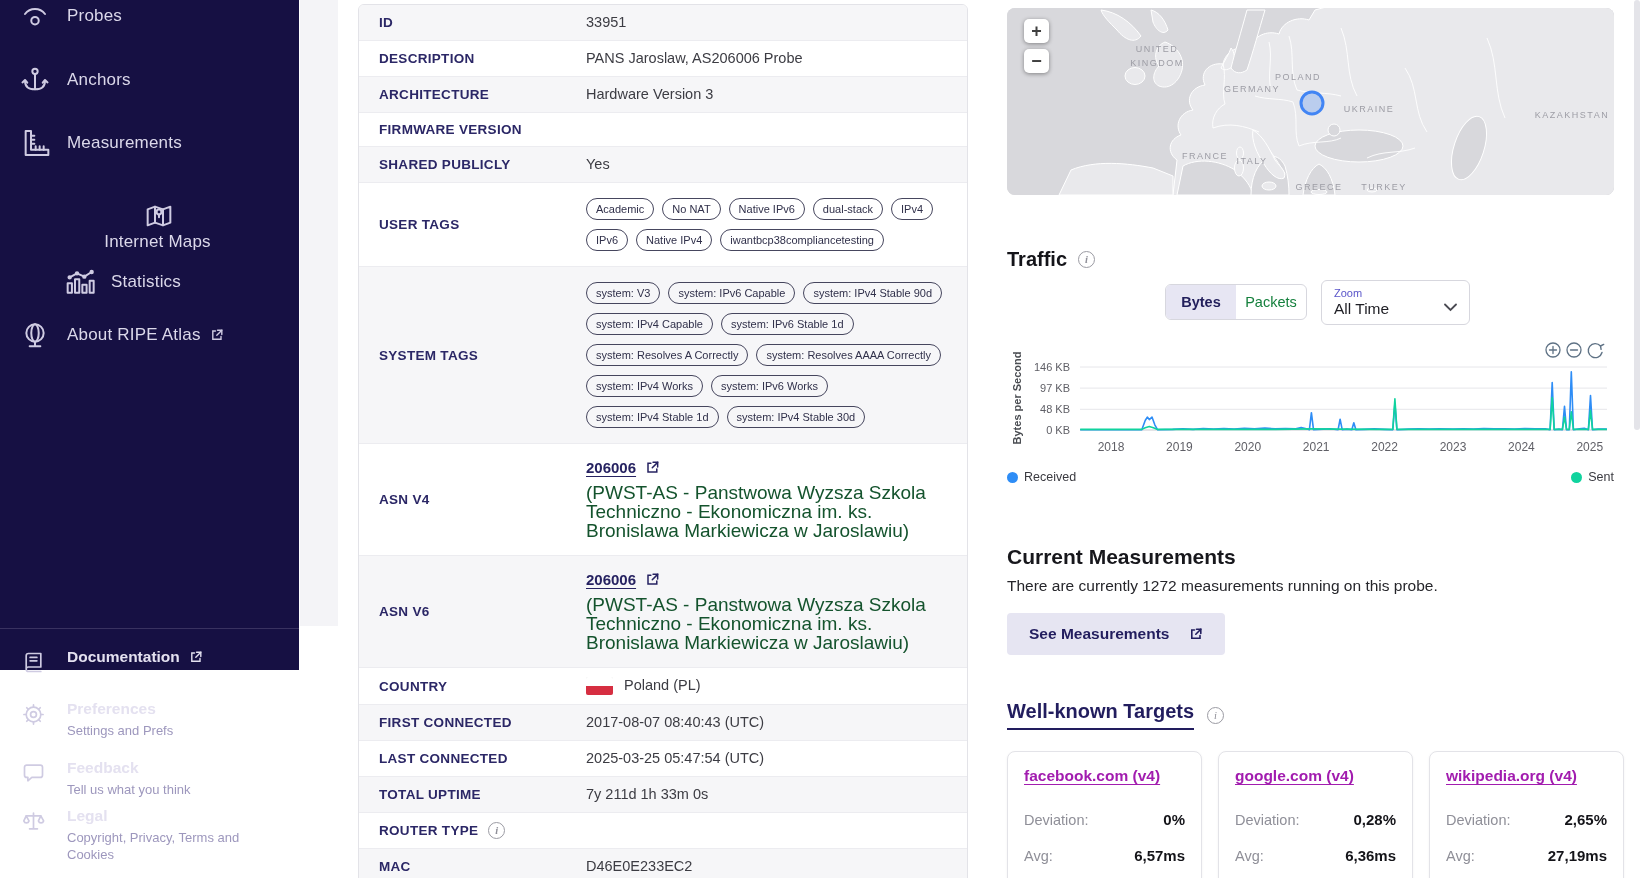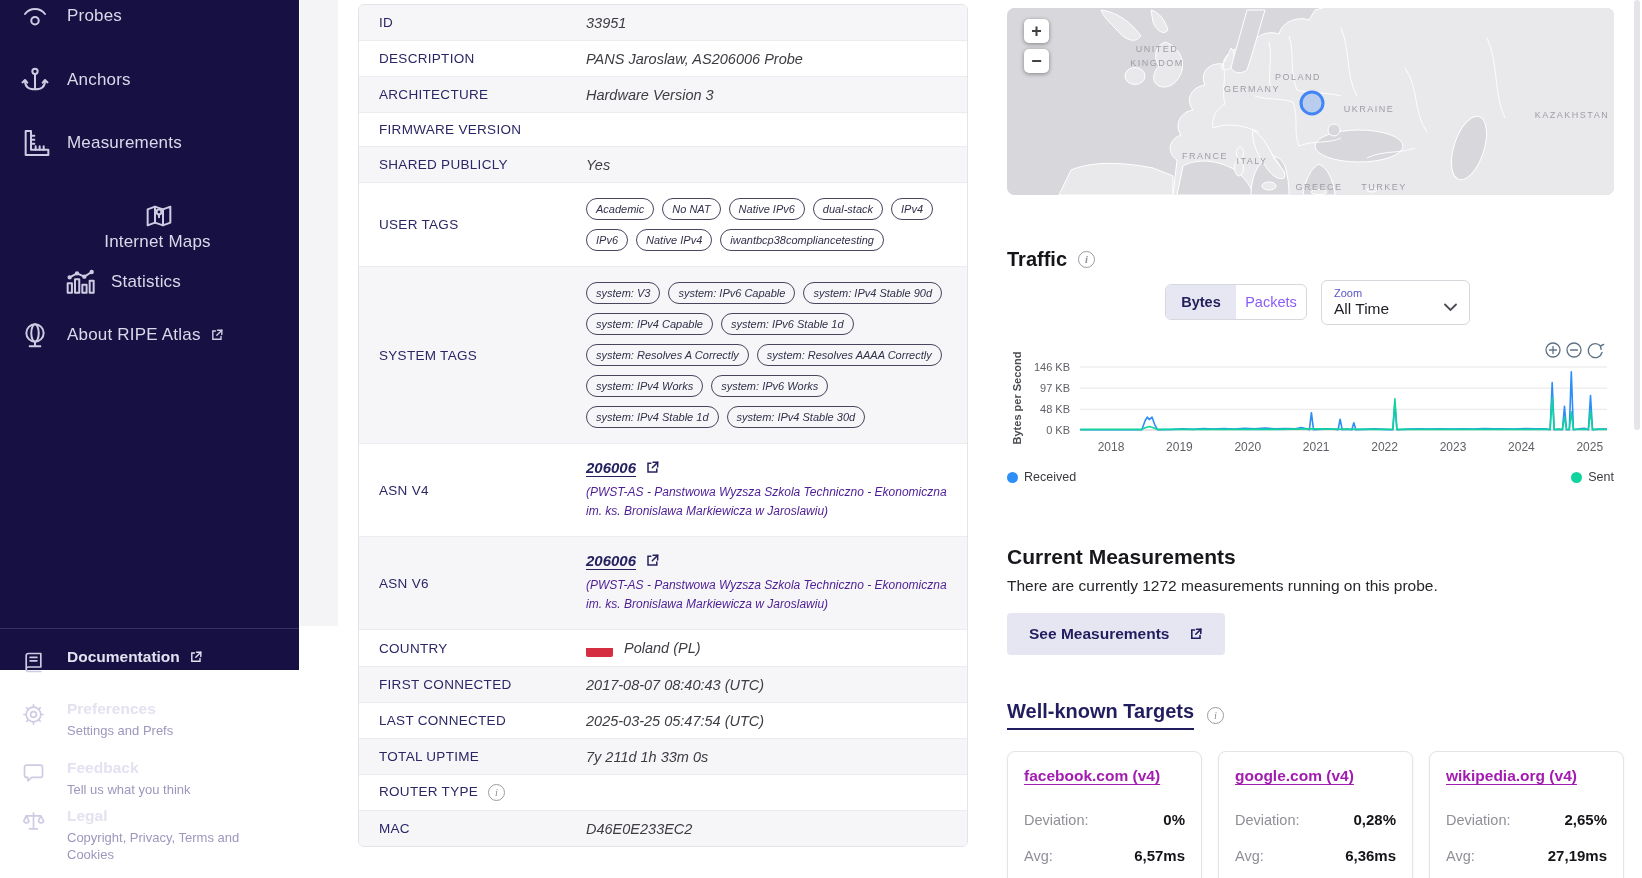--- a/index.html
+++ b/index.html
@@ -24,32 +24,32 @@
 
   .gutter { position:absolute; left:300px; top:0; width:38px; height:626px; background:#f4f4f7; }
   .right-scroll { position:absolute; right:2px; top:0; width:6px; height:430px; background:#e4e4e9; border-radius:3px; }
 
   
   .details { position:absolute; left:358px; top:4px; width:610px; border:1px solid #e3e3e8;
              border-radius:6px; overflow:hidden; background:#fff; }
   .trow { display:flex; align-items:center; border-top:1px solid #ececf0; background:#fff; }
   .trow:first-child { border-top:none; }
   .trow.alt { background:#f6f6f8; }
-  .tlabel { width:227px; flex:none; padding:9px 6px 9px 20px; font-size:13.5px; font-weight:normal;
-            color:#2b2766; letter-spacing:.3px; display:flex; gap:10px; align-self:center; }
+  .tlabel { width:227px; flex:none; padding:9px 6px 9px 20px; font-size:13.5px; font-weight:bold;
+            color:#2b2766; letter-spacing:.3px; display:flex; align-items:center; gap:10px; align-self:center; }
   .tvalue { flex:1; padding:9px 14px 9px 0; font-size:14.5px; color:#3c3c43; display:flex;
-            align-items:center; min-height:35px;font-style:italic; }
+            min-height:35px; }
   .tags { display:flex; flex-wrap:wrap; gap:9px 8px; padding:6px 0; }
   .tag { border:1px solid #46465e; border-radius:12px; padding:3px 9px; font-size:11px;
          color:#30304a; line-height:14px; white-space:nowrap; background:transparent; cursor:pointer; }
   .asn-block { padding:6px 0; }
   .asn-link { font-size:15px; font-weight:bold; color:#262261; text-decoration:underline;
               text-underline-offset:3px; cursor:pointer; display:inline-flex; align-items:center; }
   .asn-link .ext svg { width:15px; height:15px; }
-  .asn-desc { margin-top:7px; font-size:12px; color:#4c1d95; line-height:19px; max-width:378px; }
+  .asn-desc { margin-top:7px; font-size:19px; color:#14532d; line-height:19px; max-width:378px; }
   .info-i { width:17px; height:17px; border:1px solid #9b9ba3; border-radius:50%; color:#8f8f98;
             font-size:10.5px; font-family:"Liberation Serif", serif; font-style:italic;
             display:inline-flex; align-items:center; justify-content:center; flex:none; cursor:pointer; }
   .flag { width:27px; height:18px; border-radius:2px; overflow:hidden; display:inline-block;
           margin-right:11px; box-shadow:0 0 0 1px #e0e0e0 inset; flex:none; }
   .flag .t { height:9px; background:#fff; } .flag .b { height:9px; background:#d62e41; }
 
   
   .rpanel { position:absolute; left:1007px; top:0; width:607px; height:878px; }
   .map { position:absolute; left:0; top:8px; width:607px; height:187px; border-radius:8px;
@@ -59,21 +59,21 @@
                  box-shadow:0 1px 4px rgba(0,0,0,.4); display:flex; align-items:center; justify-content:center;
                  font-size:18px; font-weight:bold; color:#404040; cursor:pointer; z-index:3; }
   .zin { top:11px; } .zout { top:41px; }
 
   .traffic-title { position:absolute; left:0; top:248px; font-size:20px; font-weight:bold; color:#141419;
                    display:flex; align-items:center; gap:11px; }
   .toggle { position:absolute; left:158px; top:284px; width:142px; height:36px; display:flex;
             border:1px solid #d7d7de; border-radius:6px; overflow:hidden; background:#fff; }
   .seg { flex:1; display:flex; align-items:center; justify-content:center; font-size:14.5px; cursor:pointer; }
   .seg.on { background:#e7e6f3; color:#23205c; font-weight:bold; }
-  .seg.off { color:#8b5cf6; }
+  .seg.off { color:#15803d; }
   .zoomsel { position:absolute; left:314px; top:280px; width:149px; height:45px; border:1px solid #d7d7de;
              border-radius:6px; background:#fff; padding:6px 12px; cursor:pointer; }
   .zoomsel .lbl { font-size:11px; color:#5a55c9; }
   .zoomsel .val { font-size:15.5px; color:#1e1e24; margin-top:1px; }
   .zoomsel .chev { position:absolute; right:12px; top:17px; }
 
   .chart { position:absolute; left:0; top:336px; width:607px; height:160px; }
   .legend { position:absolute; left:0; top:470px; width:607px; display:flex; justify-content:space-between;
             gap:18px; align-items:center; }
   .leg-item { display:flex; align-items:center; gap:6px; font-size:12.5px; color:#3a3a40; }

